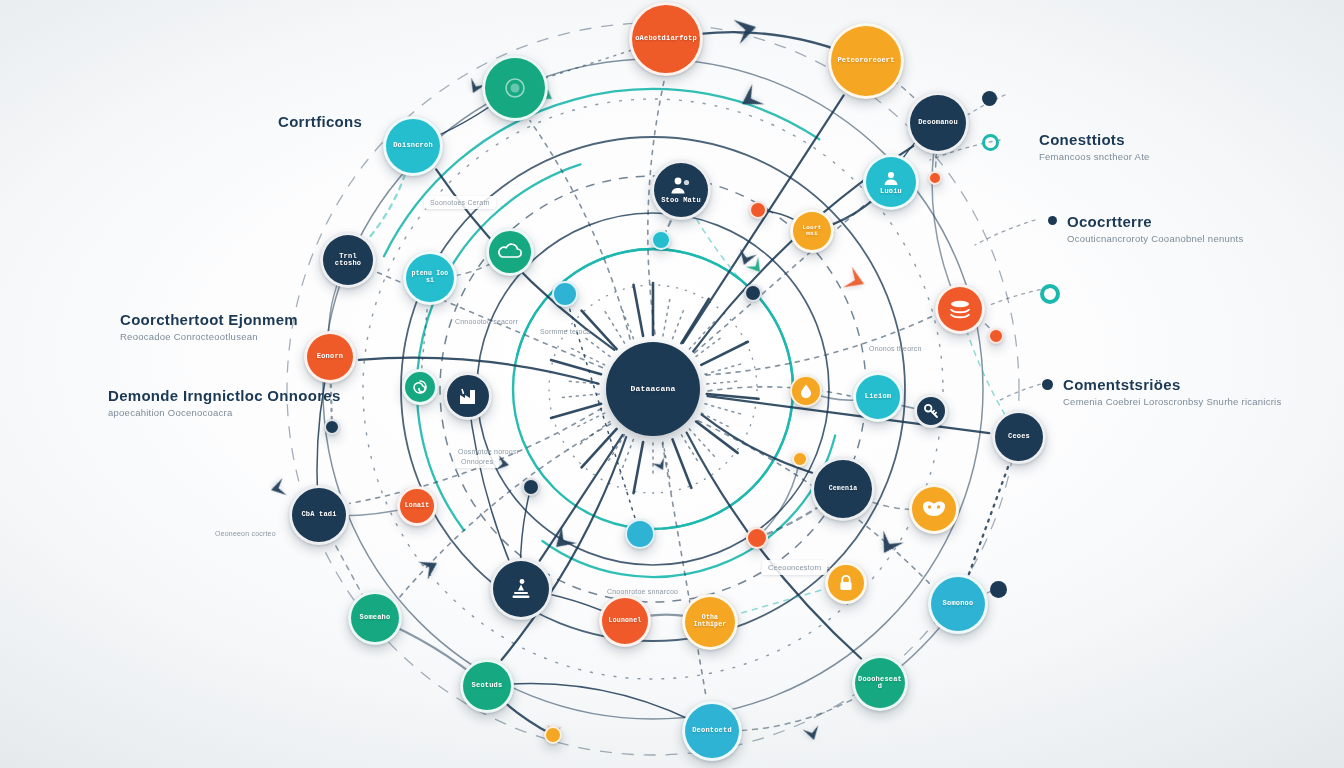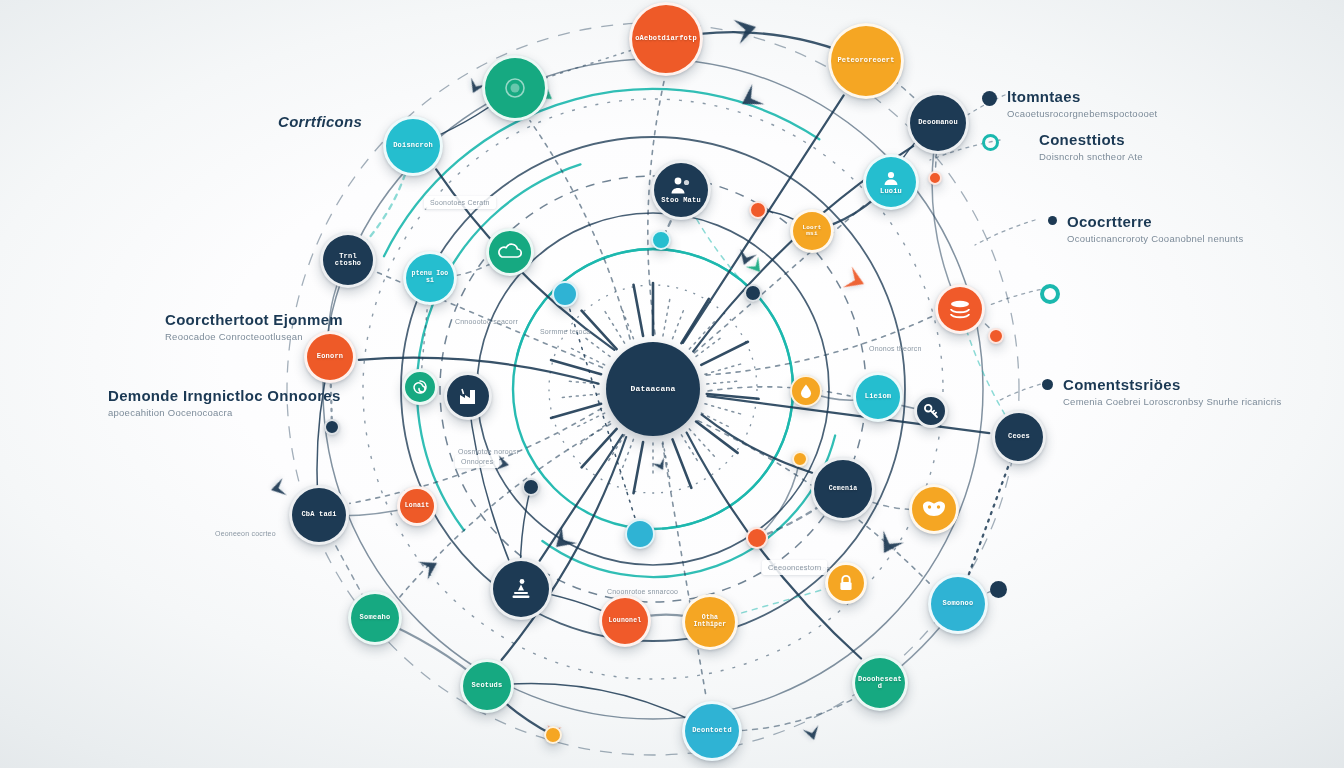--- a/index.html
+++ b/index.html
@@ -420,30 +420,26 @@
       <div class="caption" style="left: 215px; top: 530px; font-size: 7px;">Oeoneeon cocrteo</div>
       <div class="caption" style="left: 869px; top: 345px; font-size: 7px;">Ononos tbeorcn</div>
       <div class="chip" style="left: 762px; top: 560px; font-size: 7.5px;">Ceeooncestorn</div>
       <div class="chip" style="left: 424px; top: 196px; font-size: 7px;">Soonotoes Ceratn</div>
       <div class="chip" style="left: 455px; top: 455px; font-size: 7px;">Onnoores</div>
     </div>
 
   <div id="legend-layer">
       <div class="legend-item" style="left: 982px; top: 88px;">
         <span class="legend-dot" style="height: 15px; width: 15px; background: rgb(29, 58, 84);"></span>
-        <span class="legend-txt">
-          <span class="legend-title">ltomntaes</span>
-          <span class="legend-desc">Ocaoetusrocorgnebemspoctoooet</span>
-        </span>
       </div>
       <div class="legend-item" style="left: 982px; top: 131px; gap: 40px;">
         <span class="legend-dot ring" style="height: 17px; width: 17px; border: 3.74px solid rgb(27, 184, 174);"></span>
         <span class="legend-txt">
           <span class="legend-title">Conesttiots</span>
-          <span class="legend-desc">Doisncroh snctheor Ate</span>
+          <span class="legend-desc">Femancoos snctheor Ate</span>
         </span>
       </div>
       <div class="legend-item" style="left: 1048px; top: 213px;">
         <span class="legend-dot" style="height: 9px; width: 9px; background: rgb(29, 58, 84);"></span>
         <span class="legend-txt">
           <span class="legend-title">Ococrtterre</span>
           <span class="legend-desc">Ocouticnancroroty Cooanobnel nenunts</span>
         </span>
       </div>
       <div class="legend-item" style="left: 1040px; top: 281px;">
@@ -452,27 +448,27 @@
       <div class="legend-item" style="left: 1042px; top: 376px;">
         <span class="legend-dot" style="height: 11px; width: 11px; background: rgb(29, 58, 84);"></span>
         <span class="legend-txt">
           <span class="legend-title">Comentstsriöes</span>
           <span class="legend-desc">Cemenia Coebrei Loroscronbsy Snurhe ricanicris</span>
         </span>
       </div>
       <div class="legend-item" style="left: 990px; top: 578px;">
         <span class="legend-dot" style="height: 17px; width: 17px; background: rgb(29, 58, 84);"></span>
       </div>
-      <div class="legend-item" style="left: 278px; top: 113px; font-style: italic;">
+      <div class="legend-item" style="left: 278px; top: 113px;">
         <span class="legend-txt">
           <span class="legend-title">Corrtficons</span>
           <span class="legend-desc"></span>
         </span>
       </div>
-      <div class="legend-item" style="left: 120px; top: 311px; margin-left: 45px;">
+      <div class="legend-item" style="left: 120px; top: 311px;">
         <span class="legend-txt">
           <span class="legend-title">Coorcthertoot Ejonmem</span>
           <span class="legend-desc">Reoocadoe Conrocteootlusean</span>
         </span>
       </div>
       <div class="legend-item" style="left: 108px; top: 387px;">
         <span class="legend-txt">
           <span class="legend-title">Demonde Irngnictloc Onnoores</span>
           <span class="legend-desc">apoecahition Oocenocoacra</span>
         </span>

